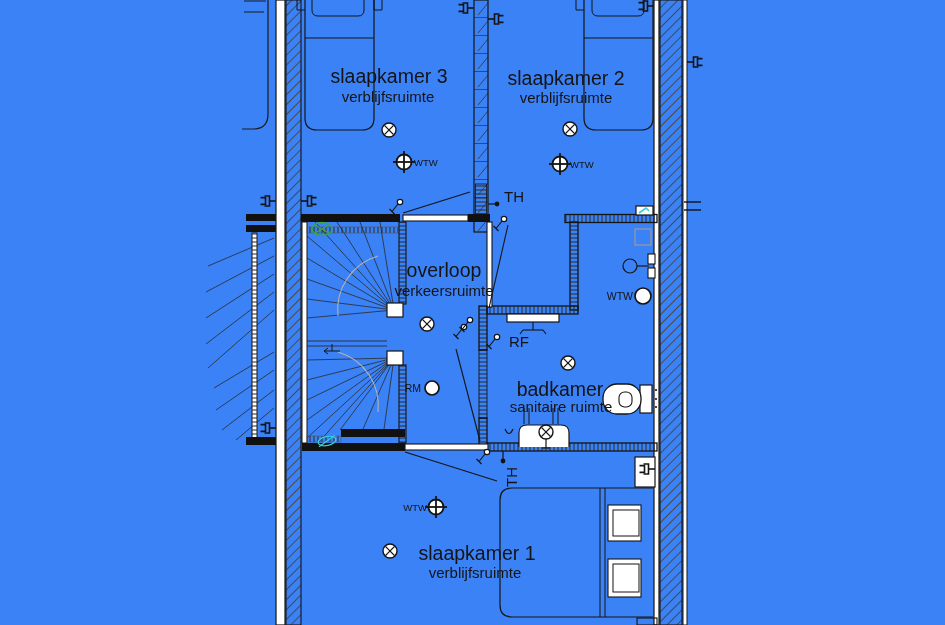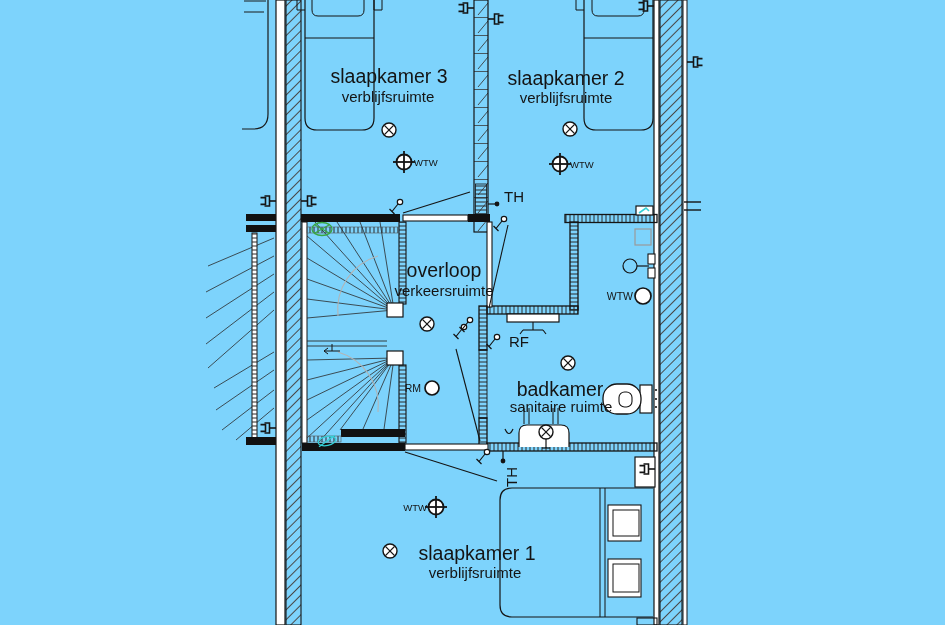--- a/index.html
+++ b/index.html
@@ -1,16 +1,16 @@
 <!DOCTYPE html>
 <html><head>
 <meta charset="utf-8">
 <style>
   html,body{margin:0;padding:0;background:#ffffff;}
-  .stage{position:relative;width:945px;height:625px;background:#7dd3fc;overflow:hidden;}
+  .stage{position:relative;width:945px;height:625px;background:#3b82f6;overflow:hidden;}
   svg{position:absolute;left:0;top:0;}
   text{font-family:"Liberation Sans", sans-serif;fill:#141414;}
   .t-big{font-size:19.5px;}
   .t-sub{font-size:15px;}
   .t-th{font-size:15px;}
   .t-rf{font-size:15px;}
   .t-sm{font-size:10.5px;}
   .t-wtw{font-size:9.5px;}
 </style>
 </head>

